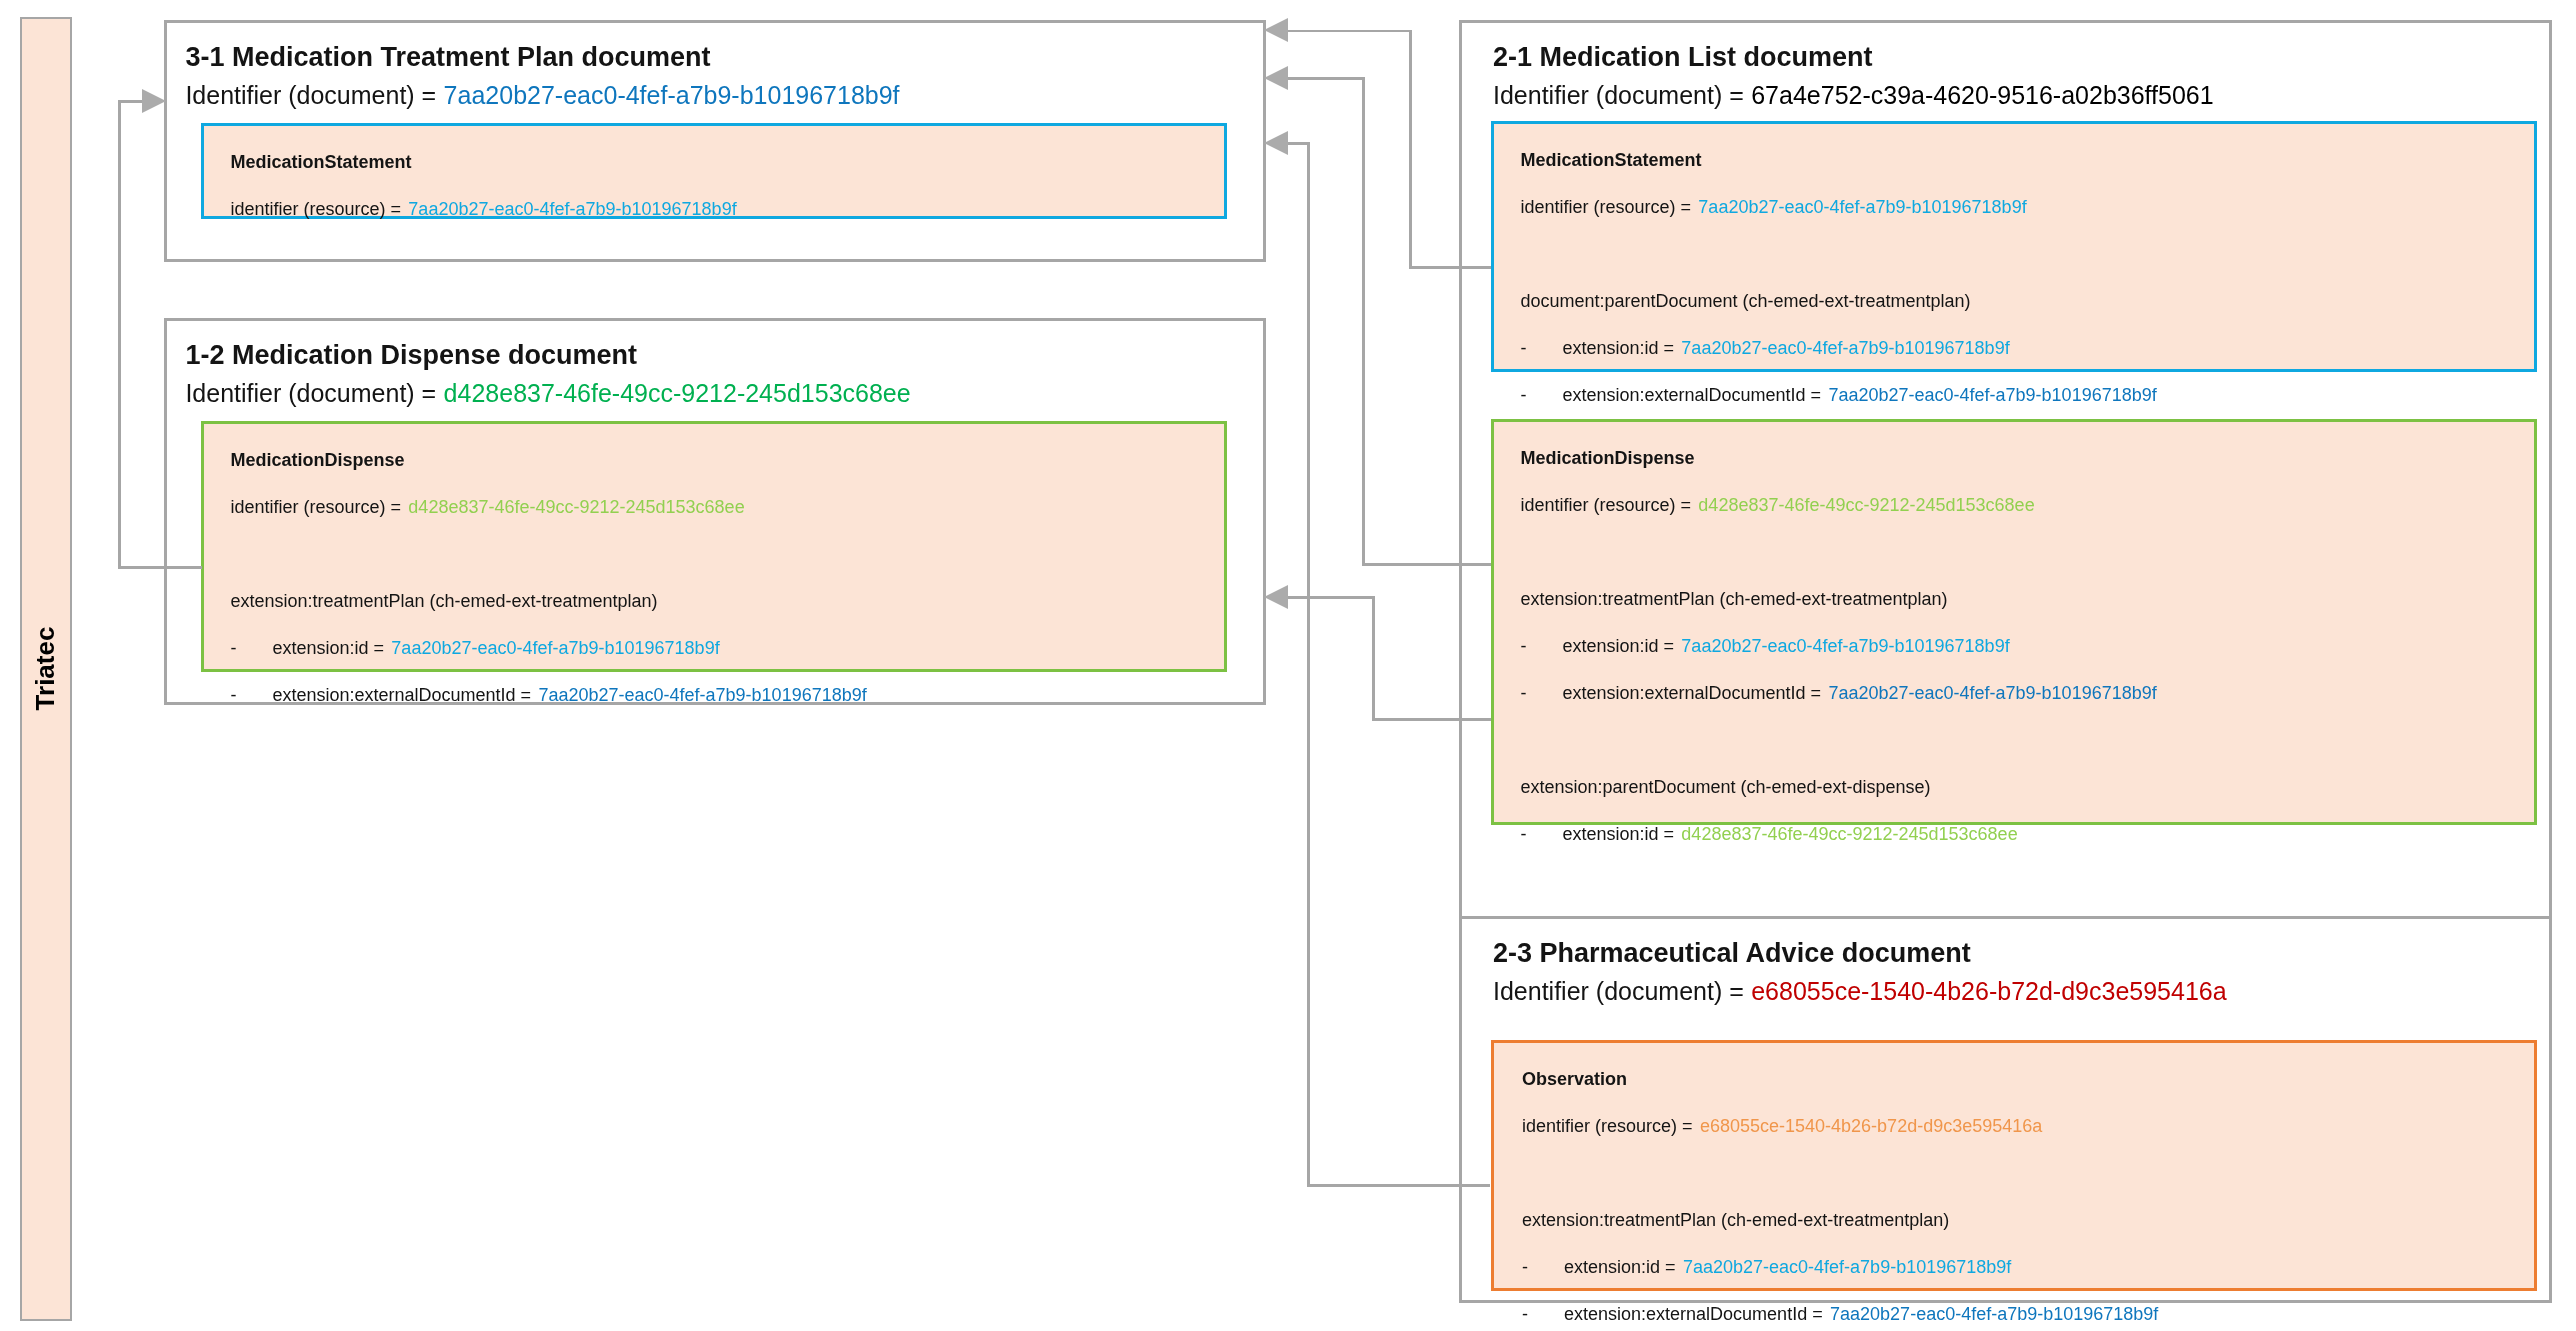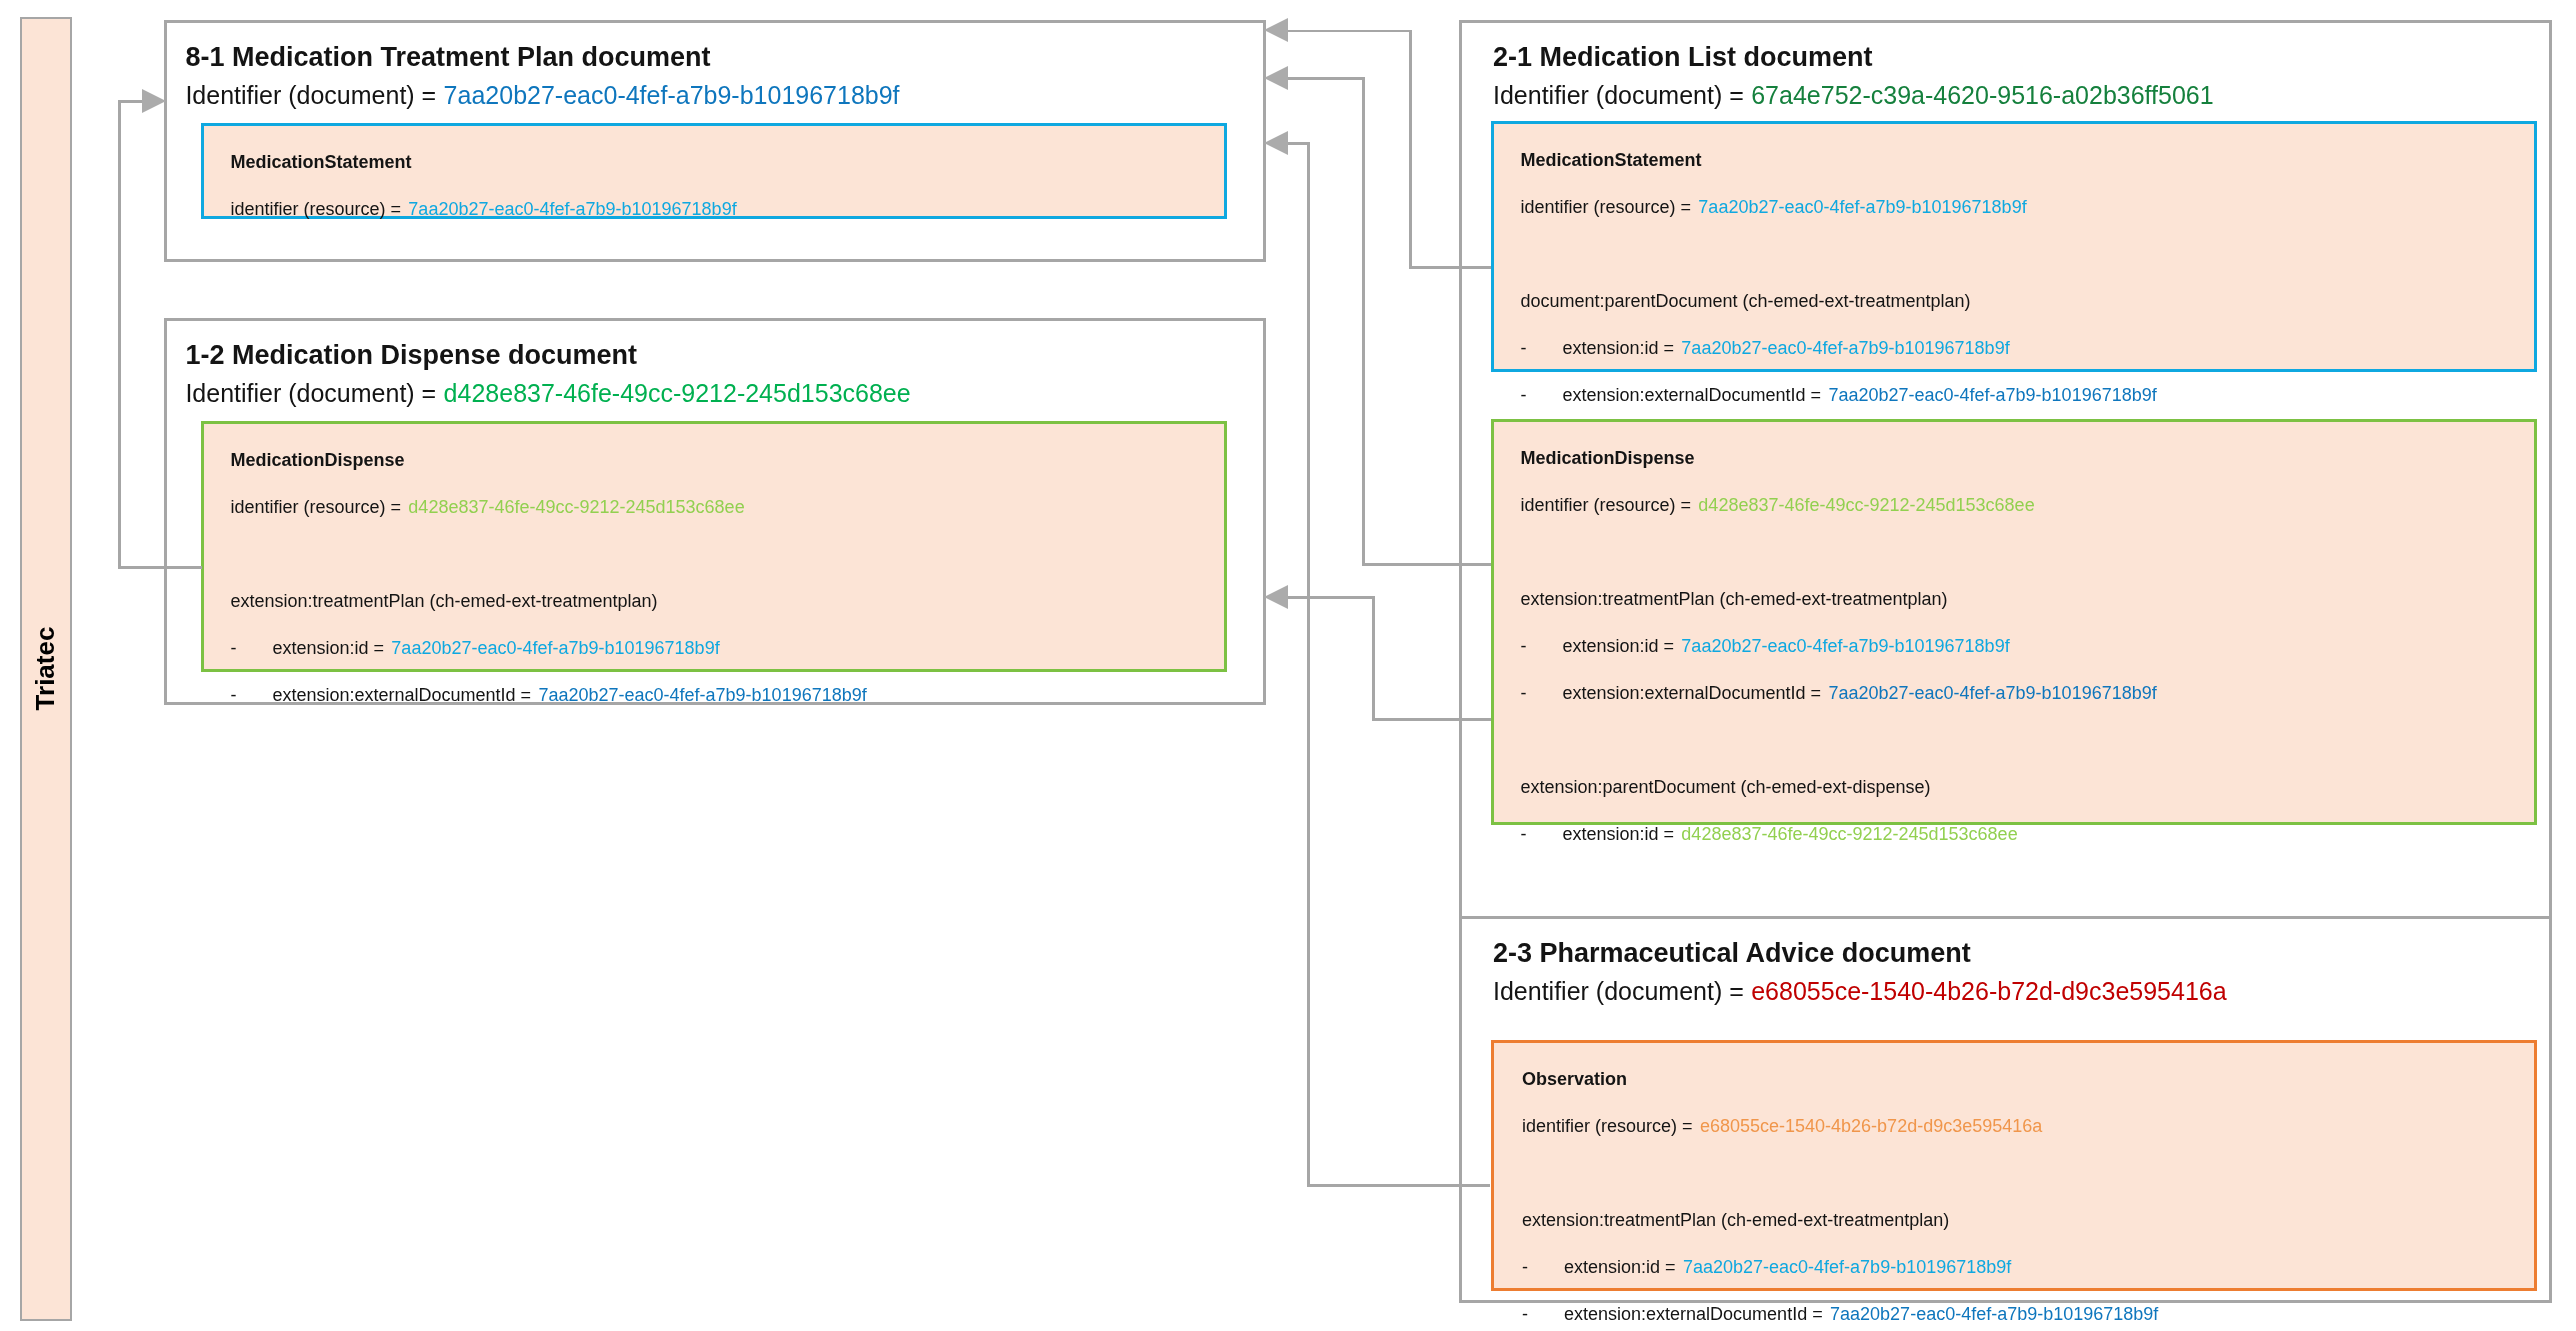--- a/index.html
+++ b/index.html
@@ -23,42 +23,42 @@
 
   .row{margin:8px;height:39px;line-height:39px;font-size:18px;white-space:nowrap;}
   .res-name{font-weight:bold;}
   .dash{display:inline-block;width:42px;}
   .val{margin-left:7.4px;}
 
   .c-dblue{color:#0E76BD;}
   .c-lblue{color:#0FA8E0;}
   .c-dgreen{color:#00B050;}
   .c-lgreen{color:#92D050;}
-  .c-purple{color:#15803d;}
+  .c-purple{color:#000000;}
   .c-red{color:#C00000;}
   .c-orange{color:#F0964B;}
 
   .seg{position:absolute;background:#A6A6A6;}
   .arrow-left{position:absolute;width:0;height:0;border-top:12px solid transparent;
               border-bottom:12px solid transparent;border-right:24px solid #ABABAB;}
   .arrow-right{position:absolute;width:0;height:0;border-top:12px solid transparent;
                border-bottom:12px solid transparent;border-left:24px solid #ABABAB;}
 </style>
 </head>
 <body>
 
 <div class="canvas">
 
   <div class="lane">
     <span class="lane-label">Triatec</span>
   </div>
 
   <section class="doc-box" style="left:164px;top:20px;width:1102px;height:242px;">
     <header class="box-head">
-      <h2 class="doc-title">8-1 Medication Treatment Plan document</h2>
+      <h2 class="doc-title">3-1 Medication Treatment Plan document</h2>
       <p class="id-row">
         <span class="lbl">Identifier (document) =</span><span class="val c-dblue">7aa20b27-eac0-4fef-a7b9-b10196718b9f</span>
       </p>
     </header>
     <div class="res-box res-blue" style="left:34px;top:100px;width:1026px;height:96px;">
       <p class="row res-name">MedicationStatement</p>
       <p class="row">
         <span class="lbl">identifier (resource) =</span><span class="val c-lblue">7aa20b27-eac0-4fef-a7b9-b10196718b9f</span>
       </p>
     </div>

